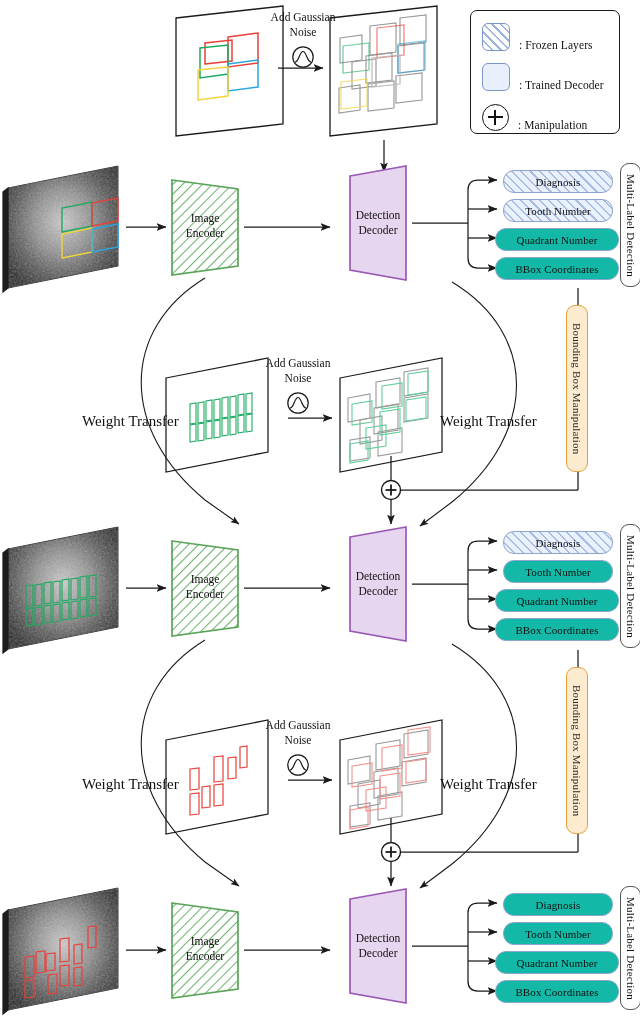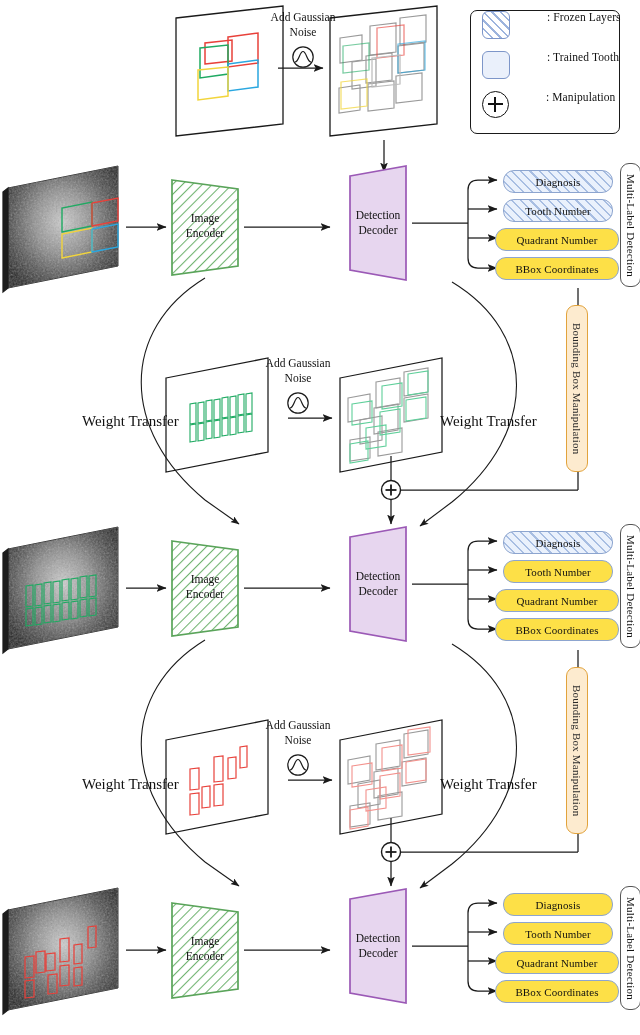--- a/index.html
+++ b/index.html
@@ -5,35 +5,35 @@
   html,body{margin:0;padding:0;background:#ffffff;}
   body{width:640px;height:1035px;position:relative;overflow:hidden;
        font-family:"Liberation Serif","DejaVu Serif",serif;color:#111;}
   .canvas{position:absolute;inset:0;}
   svg.layer{position:absolute;left:0;top:0;width:640px;height:1035px;overflow:visible;}
   .abs{position:absolute;}
 
   
   .legend{position:absolute;left:470px;top:10px;width:148px;height:122px;
           border:1.6px solid #1a1a1a;border-radius:7px;background:#fff;}
-  .legrow{display:flex;align-items:flex-start;height:40px;padding-left:11px;gap:28px;}
+  .legrow{display:flex;align-items:flex-end;height:40px;padding-left:11px;}
   .swatch{width:26px;height:26px;border-radius:6px;border:1.3px solid #7d96c9;
           background:#eaf0fb;flex:0 0 auto;}
   .swatch.hatch{background:
      repeating-linear-gradient(45deg,#9db4dd 0 1.6px,#ffffff 1.6px 6px);}
   .legtxt{margin-left:9px;font-size:11.5px;letter-spacing:.1px;white-space:nowrap;}
   .plusic{width:25px;height:25px;border-radius:50%;border:1.7px solid #111;
           position:relative;flex:0 0 auto;}
   .plusic:before,.plusic:after{content:"";position:absolute;background:#111;}
   .plusic:before{left:5px;right:5px;top:11px;height:2.4px;}
   .plusic:after{top:5px;bottom:5px;left:11px;width:2.4px;}
 
   
   .chip{position:absolute;height:21px;border:1.2px solid #8da5cf;border-radius:11px;
-        background:#fde047;display:flex;align-items:center;justify-content:center;
+        background:#14b8a6;display:flex;align-items:center;justify-content:center;
         font-size:11px;white-space:nowrap;letter-spacing:.1px;}
   .chip.frozen{background:
      repeating-linear-gradient(45deg,#a8bee2 0 1.5px,#eaf1fc 1.5px 6.5px);}
 
   
   .vlabel{position:absolute;border:1.2px solid #555;border-radius:9px;
           background:#fff;display:flex;align-items:center;justify-content:center;}
   .vlabel span{writing-mode:vertical-rl;font-size:11px;white-space:nowrap;letter-spacing:.2px;}
   .vlabel.bbm{border-color:#e2a33c;background:#fdebcf;}
   .vlabel.bbm span{color:#2b2b2b;}
@@ -301,21 +301,21 @@
   </g>
 </svg>
 
 <div class="legend">
   <div class="legrow">
     <div class="swatch hatch"></div>
     <div class="legtxt">: Frozen Layers</div>
   </div>
   <div class="legrow">
     <div class="swatch"></div>
-    <div class="legtxt">: Trained Tooth</div>
+    <div class="legtxt">: Trained Decoder</div>
   </div>
   <div class="legrow">
     <div class="plusic"></div>
     <div class="legtxt">: Manipulation</div>
   </div>
 </div>
 
 <div class="blocktxt" style="left:243px;top:10px;width:120px;">
   <div>Add Gaussian</div>
   <div>Noise</div>

